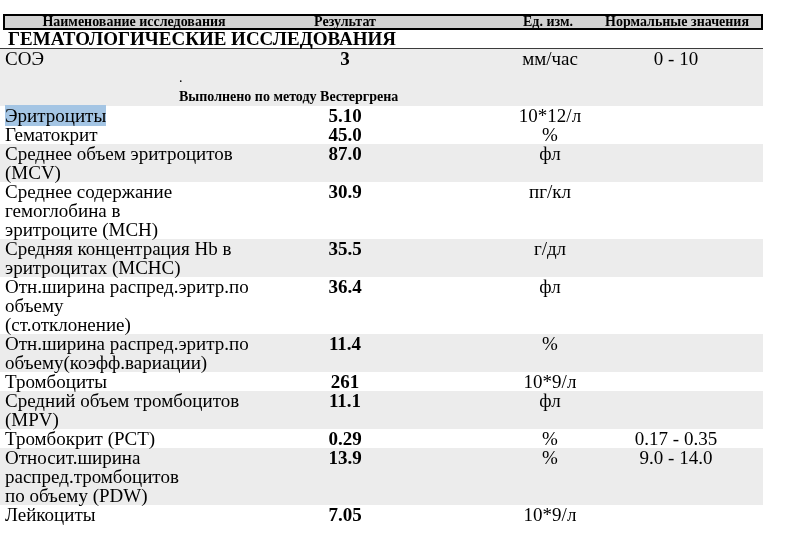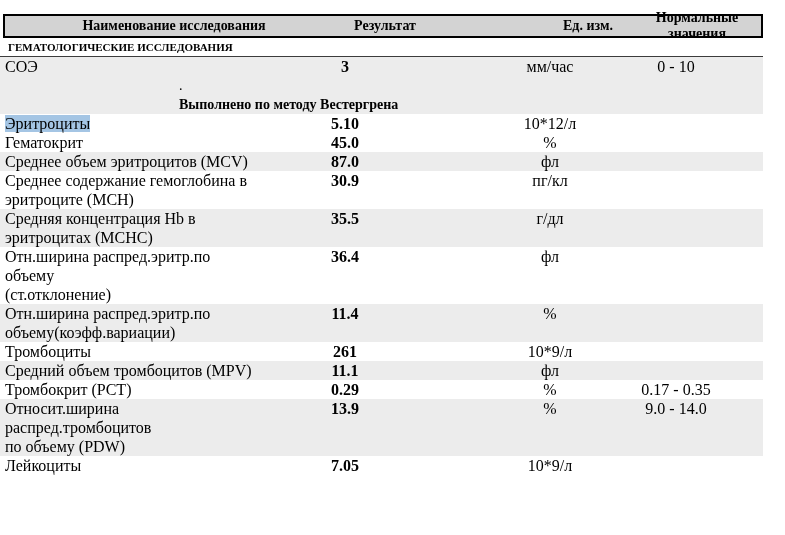--- a/index.html
+++ b/index.html
@@ -13,46 +13,46 @@
   body{
     width:785px;height:535px;overflow:hidden;
     font-family:"Liberation Serif", serif;color:var(--ink);
   }
   .page{position:relative;width:785px;height:535px;background:#fff;}
 
   
   .thead{
     box-sizing:border-box;
     margin:14px 8px 0 3px;
-    width:760px;height:24px;
+    width:760px;height:16px;
     border:2px solid #000;
     background:var(--header-bg);
     display:flex;align-items:center;
-    font-weight:bold;font-size:14px;padding-left:40px;
+    font-weight:bold;font-size:14px;
   }
   .thead .h-name{width:258px;text-align:center;}
   .thead .h-result{width:164px;text-align:center;}
   .thead .h-spacer{width:76px;}
   .thead .h-units{width:90px;text-align:center;}
   .thead .h-normal{flex:1;text-align:center;}
 
   
   .section-title{
     box-sizing:border-box;
     width:763px;height:19px;line-height:18px;
     padding-left:8px;
-    font-weight:bold;font-size:11px;
+    font-weight:bold;font-size:19px;
     border-bottom:1px solid var(--rule);
   }
 
   
   .rows{width:763px;}
   .row{
     display:flex;align-items:flex-start;
-    width:763px;line-height:19px;font-size:16px;
+    width:763px;line-height:19px;font-size:19px;
     box-sizing:border-box;
   }
   .row.shaded{background:var(--row-shade);}
   .c-name{width:263px;padding-left:5px;box-sizing:border-box;}
   .c-name .nm2{display:block;}
   .c-result{width:164px;text-align:center;font-weight:bold;}
   .c-spacer{width:78px;}
   .c-units{width:90px;text-align:center;}
   .c-normal{width:162px;text-align:center;}
 

